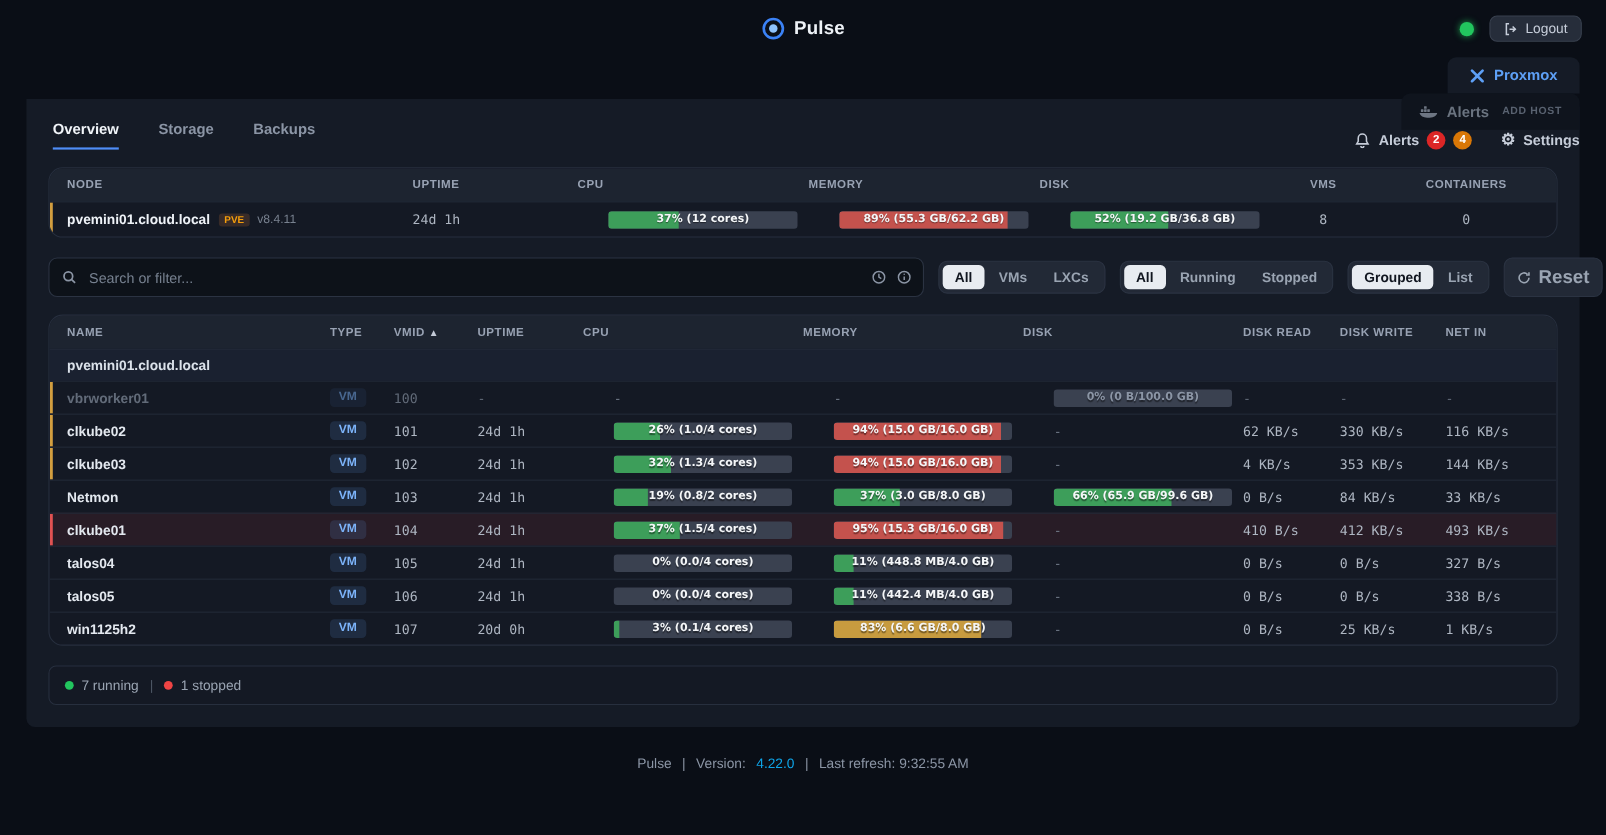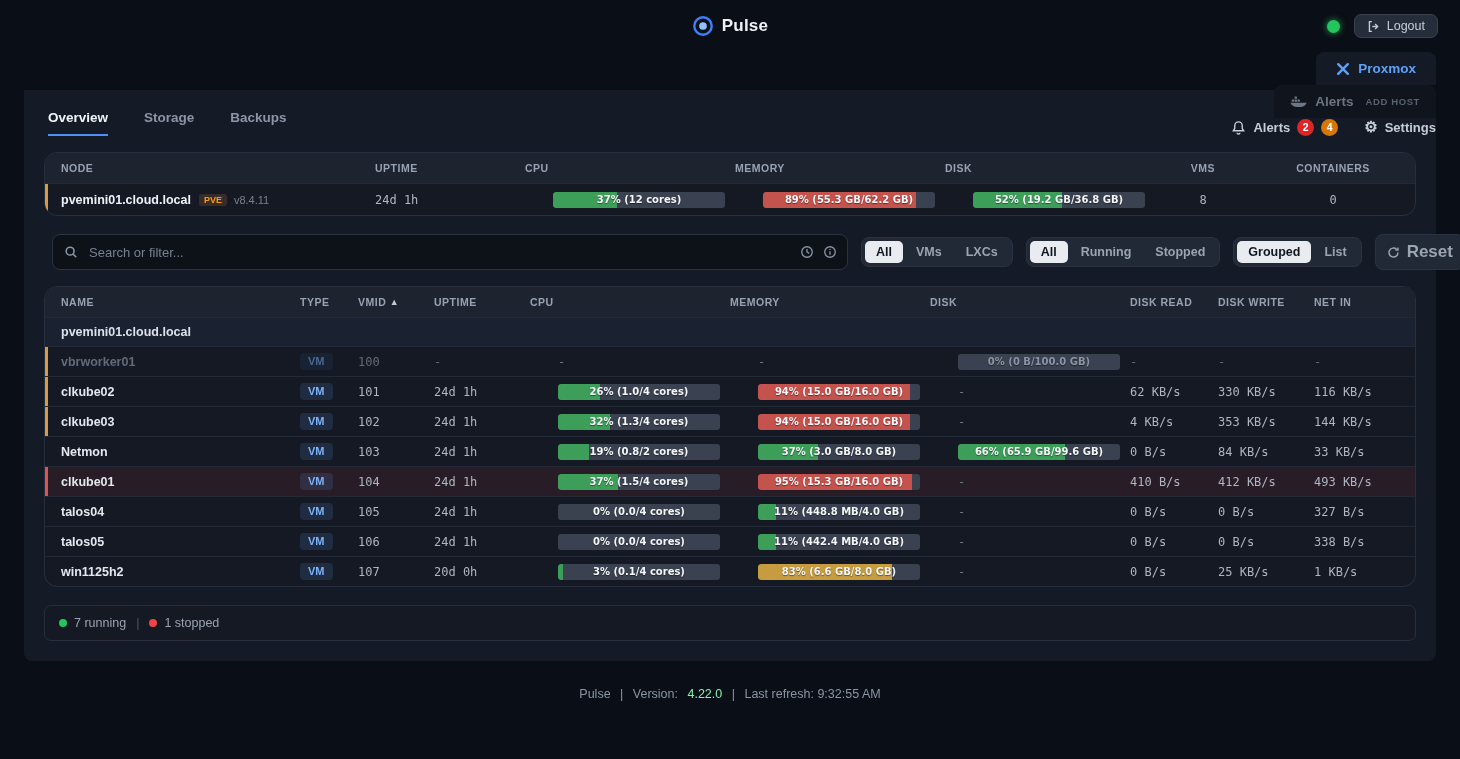--- a/index.html
+++ b/index.html
@@ -67,40 +67,40 @@
   .ngrid .meter-track { width:192px; }
   .meter-fill { position:absolute; left:0; top:0; bottom:0; border-radius:3px 0 0 3px; }
   .fill-green { background:#3d9e5a; }
   .fill-red { background:#c4524d; }
   .fill-yellow { background:#c79b3f; }
   .fill-gray { background:transparent; }
   .meter-label { position:absolute; left:0; right:0; text-align:center; font-size:10px; line-height:16px;
     color:#f4f6f8; font-family:"DejaVu Sans", sans-serif; font-weight:bold; text-shadow:0 1px 1px rgba(0,0,0,.45); }
   
   .fbar { display:flex; align-items:center; gap:13px; margin-top:18px; }
-  .search { position:relative; flex:0 0 796px;margin-left:8px; }
+  .search { position:relative; flex:0 0 796px; }
   .search input { width:100%; height:36px; background:#0d1219; border:1px solid #2b3342; border-radius:8px;
     color:#cdd4de; font-size:13px; padding:0 60px 0 36px; outline:none; font-family:"Liberation Sans",sans-serif; }
   .search input::placeholder { color:#76808f; }
   .s-ico { position:absolute; left:12px; top:11px; }
   .s-right { position:absolute; right:11px; top:11px; display:flex; gap:9px; }
   .seggroup { display:flex; background:#222936; border:1px solid #2b3342; border-radius:8px; padding:3px; gap:2px; }
   .seg { padding:4px 11px; border-radius:5px; color:#9aa4b2; font-size:12.5px; font-weight:600; cursor:pointer; white-space:nowrap; }
   .seg.active { background:#e8ecf1; color:#10151f; }
   .reset-btn { display:flex; align-items:center; gap:7px; background:#222936; border:1px solid #2b3342;
     border-radius:8px; padding:7px 11px; color:#9aa4b2; font-size:17px; font-weight:600; cursor:pointer; margin-left:auto; }
   
   .statusbar { margin-top:18px; border:1px solid #272f3e; border-radius:7px; padding:10px 14px;
     display:flex; align-items:center; gap:10px; font-size:12.5px; color:#9aa4b2; background:#141924; }
   .dot { width:8px; height:8px; border-radius:50%; display:inline-block; }
   .dot.g { background:#22c55e; } .dot.r { background:#ef4444; }
   .sb-item { display:flex; align-items:center; gap:7px; }
   .sb-div { color:#4b5563; }
   .footer { text-align:center; margin-top:26px; font-size:12.5px; color:#8b95a5; }
-  .footer .ver { color:#86efac; }
+  .footer .ver { color:#0ea5e9; }
   .footer span { margin:0 3px; }
 </style>
 </head>
 <body>
 
 <div class="top">
   <div class="brand">
     <svg width="22" height="22" viewBox="0 0 24 24">
       <circle cx="12" cy="12" r="9.5" fill="none" stroke="#3b82f6" stroke-width="2.6"></circle>
       <circle cx="12" cy="12" r="4.2" fill="#8ec2fb"></circle>

